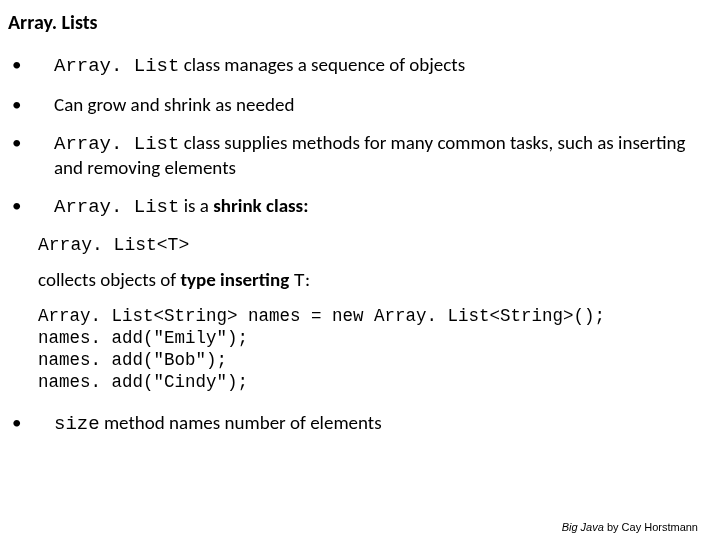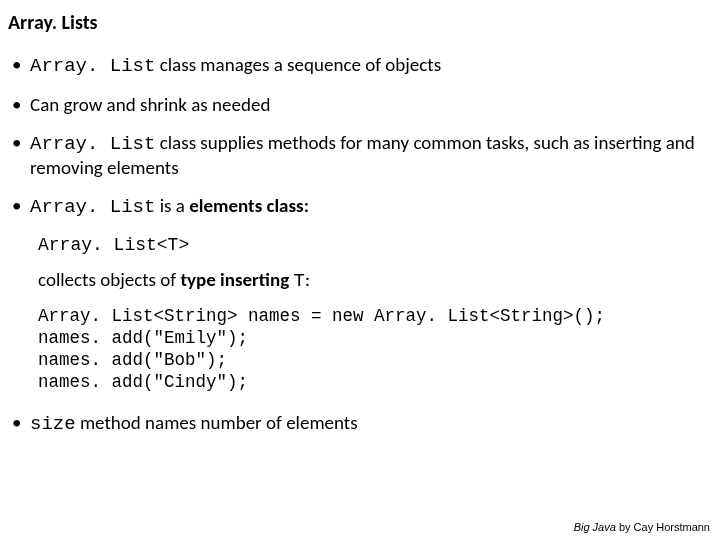--- a/index.html
+++ b/index.html
@@ -22,21 +22,21 @@
   .bullet {
     display: flex;
     margin-bottom: 14px;
     padding-left: 4px;
   }
   .bullet .dot {
     flex: 0 0 auto;
     width: 18px;
     font-weight: 400;
   }
-  .bullet .txt { flex: 1; }
+  .bullet .txt { flex: 1; margin-left: 24px; }
   .mono {
     font-family: "Courier New", monospace;
     font-size: 19px;
   }
   .bold { font-weight: 700; }
   .indent1 {
     margin-left: 30px;
     margin-bottom: 12px;
   }
   .indent1.mono { font-size: 18px; }
@@ -44,21 +44,21 @@
     font-family: "Courier New", monospace;
     font-size: 17.5px;
     margin-left: 30px;
     margin-bottom: 17px;
     line-height: 1.25;
     white-space: pre;
   }
   .footer {
     position: absolute;
     bottom: 6px;
-    right: 10px;
+    right: 22px;
     text-align: right;
     font-family: Arial, sans-serif;
     font-size: 11px;
     line-height: 1.2;
   }
   .footer .ital { font-style: italic; }
 </style>
 </head>
 <body>
 
@@ -79,21 +79,21 @@
 <div class="bullet">
   <span class="dot">•</span>
   <span class="txt">
     <span class="mono">Array. List</span><span> class supplies methods for many common tasks, such as inserting and removing elements</span>
   </span>
 </div>
 
 <div class="bullet">
   <span class="dot">•</span>
   <span class="txt">
-    <span class="mono">Array. List</span><span> is a </span><span class="bold">elements class:</span>
+    <span class="mono">Array. List</span><span> is a </span><span class="bold">shrink class:</span>
   </span>
 </div>
 
 <div class="indent1 mono">Array. List&lt;T&gt;</div>
 
 <div class="indent1">
   <span>collects objects of </span><span class="bold">type inserting</span><span> </span><span class="mono">T</span><span>:</span>
 </div>
 
 <div class="codeblock">Array. List&lt;String&gt; names = new Array. List&lt;String&gt;();

